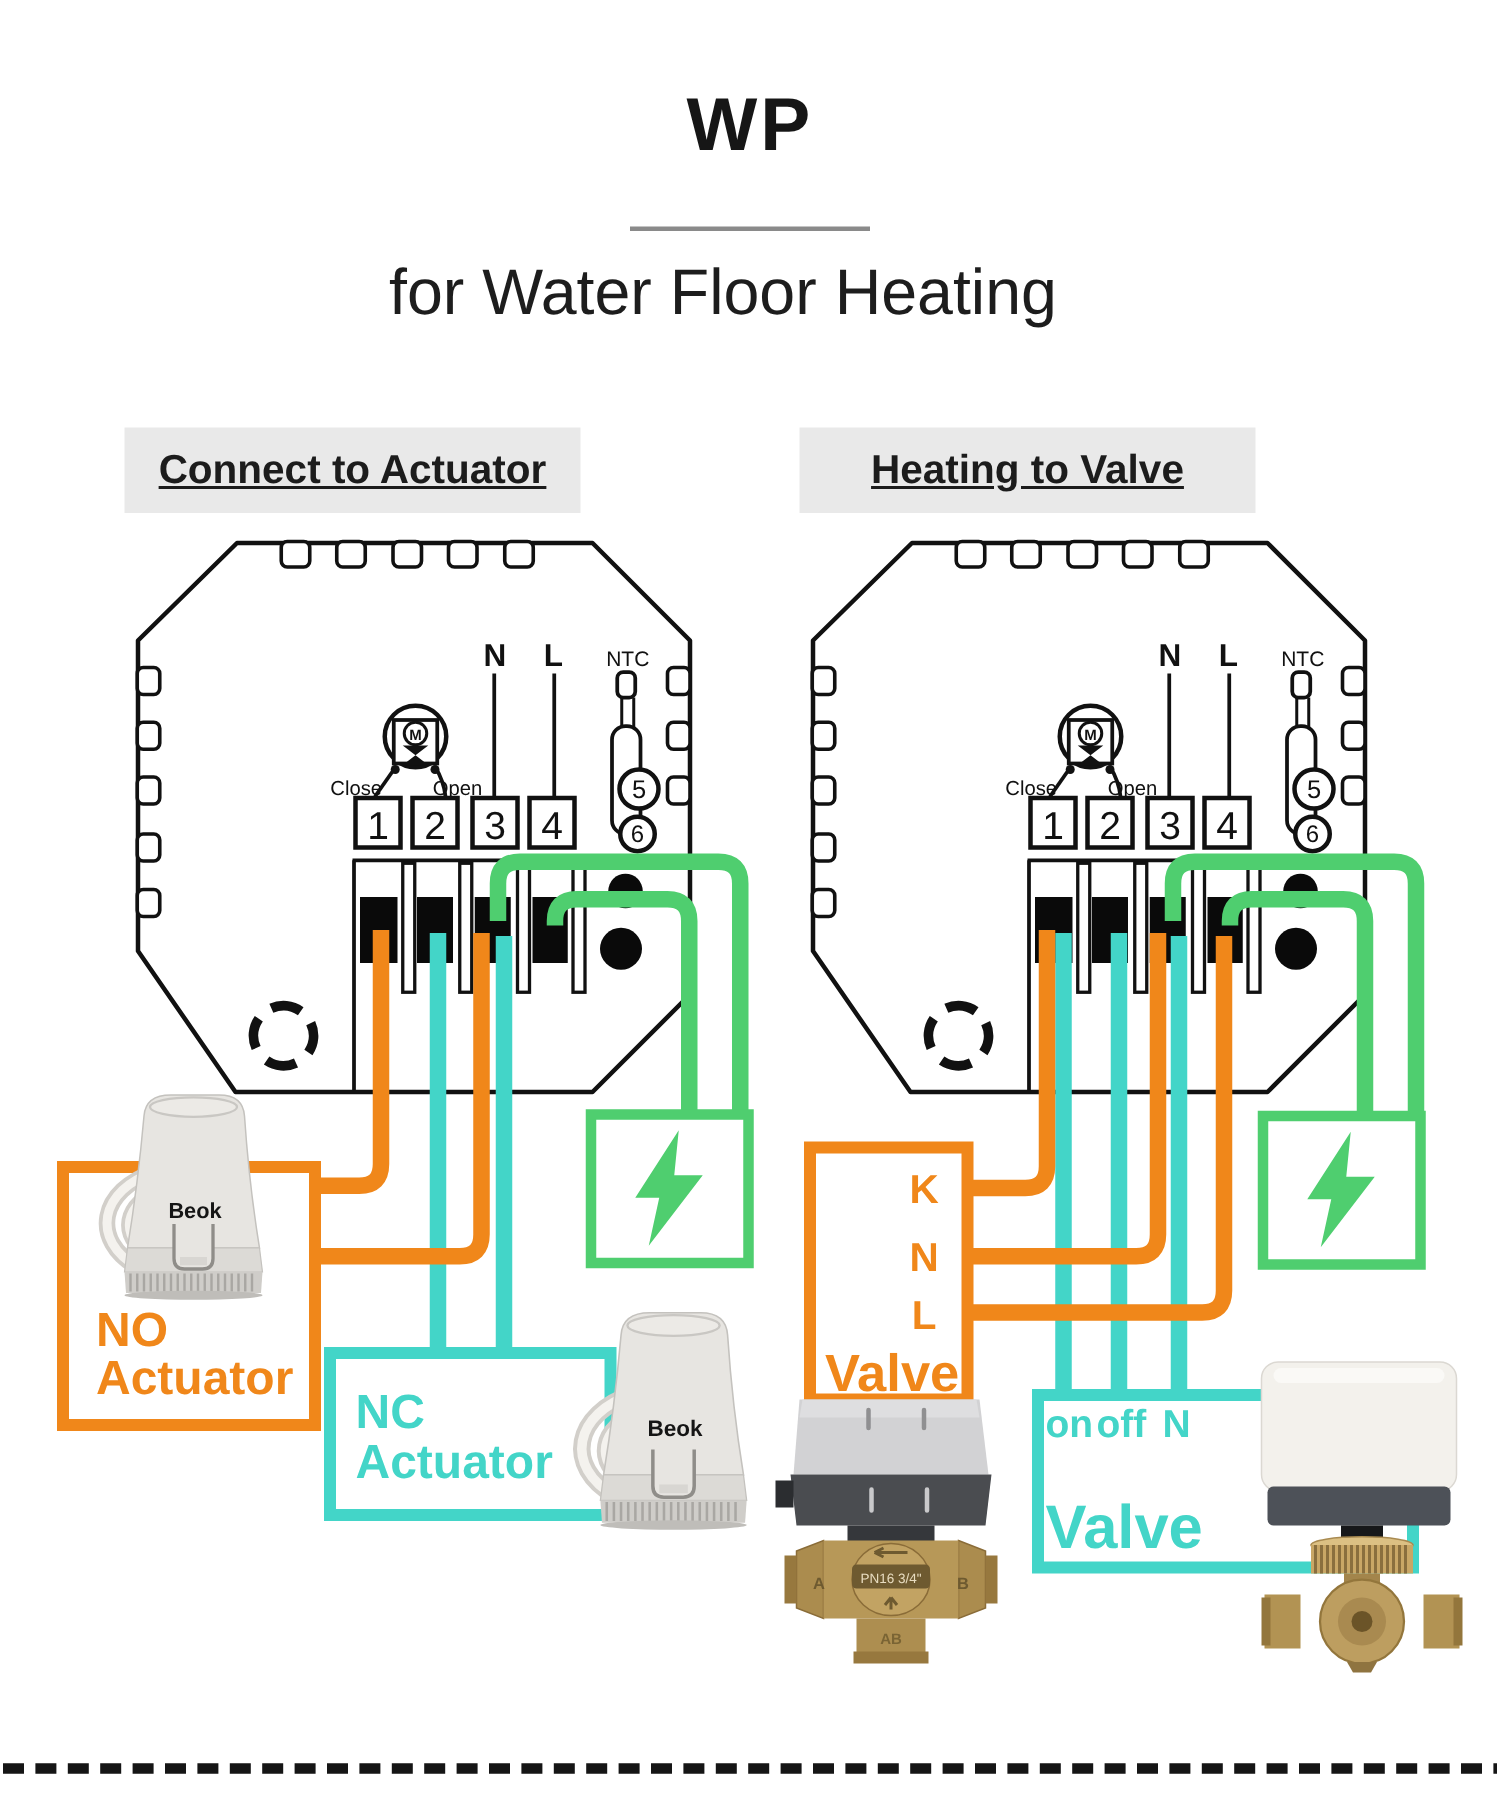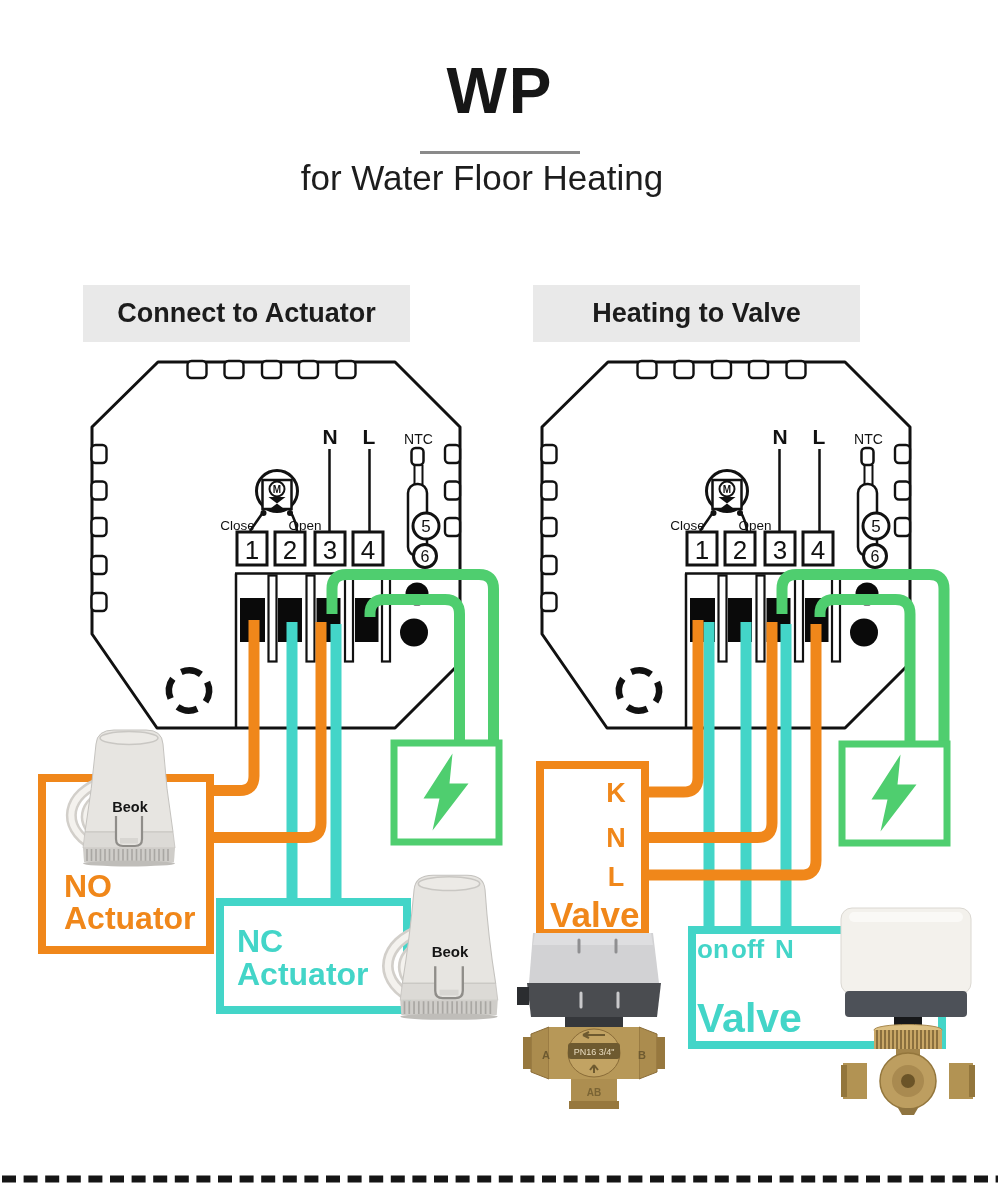--- a/index.html
+++ b/index.html
@@ -3,26 +3,26 @@
 <meta charset="utf-8">
 <style>
   :root{
     --orange:#F0871A; --cyan:#43D5C8; --green:#4FCE6F;
     --header-bg:#E9E9E9; --ink:#111111;
   }
   html,body{margin:0;padding:0;background:#ffffff;}
   #stage{position:relative;width:1000px;height:1195px;background:#ffffff;overflow:hidden;
          font-family:"Liberation Sans",sans-serif;}
   .abs{position:absolute;}
-  #main-title{left:0;top:54px;width:1000px;text-align:center;font-size:64px;font-weight:700;
+  #main-title{left:0;top:54px;width:1000px;text-align:center;font-size:50px;font-weight:700;
               color:#161616;letter-spacing:2px;}
   #title-underline{left:420px;top:151px;width:160px;height:3px;background:#8a8a8a;}
-  #subtitle{left:0;top:158px;width:964px;text-align:center;font-size:35px;font-weight:400;color:#1d1d1d;}
-  .header-bar{top:285px;width:327px;height:57px;background:var(--header-bg);
-              font-size:27px;font-weight:700;color:#1c1c1c;text-align:center;line-height:57px;}
+  #subtitle{left:0;top:171px;width:964px;text-align:center;font-size:43px;font-weight:400;color:#1d1d1d;}
+  .header-bar{top:285px;width:304px;height:57px;background:var(--header-bg);
+              font-size:27px;font-weight:700;color:#1c1c1c;text-align:center;line-height:57px;text-decoration:underline;}
   #header-left{left:83px;} #header-right{left:533px;}
   svg{position:absolute;left:0;top:0;}
   svg text{font-family:"Liberation Sans",sans-serif;}
   .ln{stroke:#111;fill:none;}
   .w-o{stroke:var(--orange);fill:none;stroke-width:11;}
   .w-c{stroke:var(--cyan);fill:none;stroke-width:11;}
   .w-g{stroke:var(--green);fill:none;stroke-width:11;}
   .box-o{stroke:var(--orange);fill:none;stroke-width:8;}
   .box-c{stroke:var(--cyan);fill:none;stroke-width:8;}
   .box-g{stroke:var(--green);fill:#fff;stroke-width:7;}

